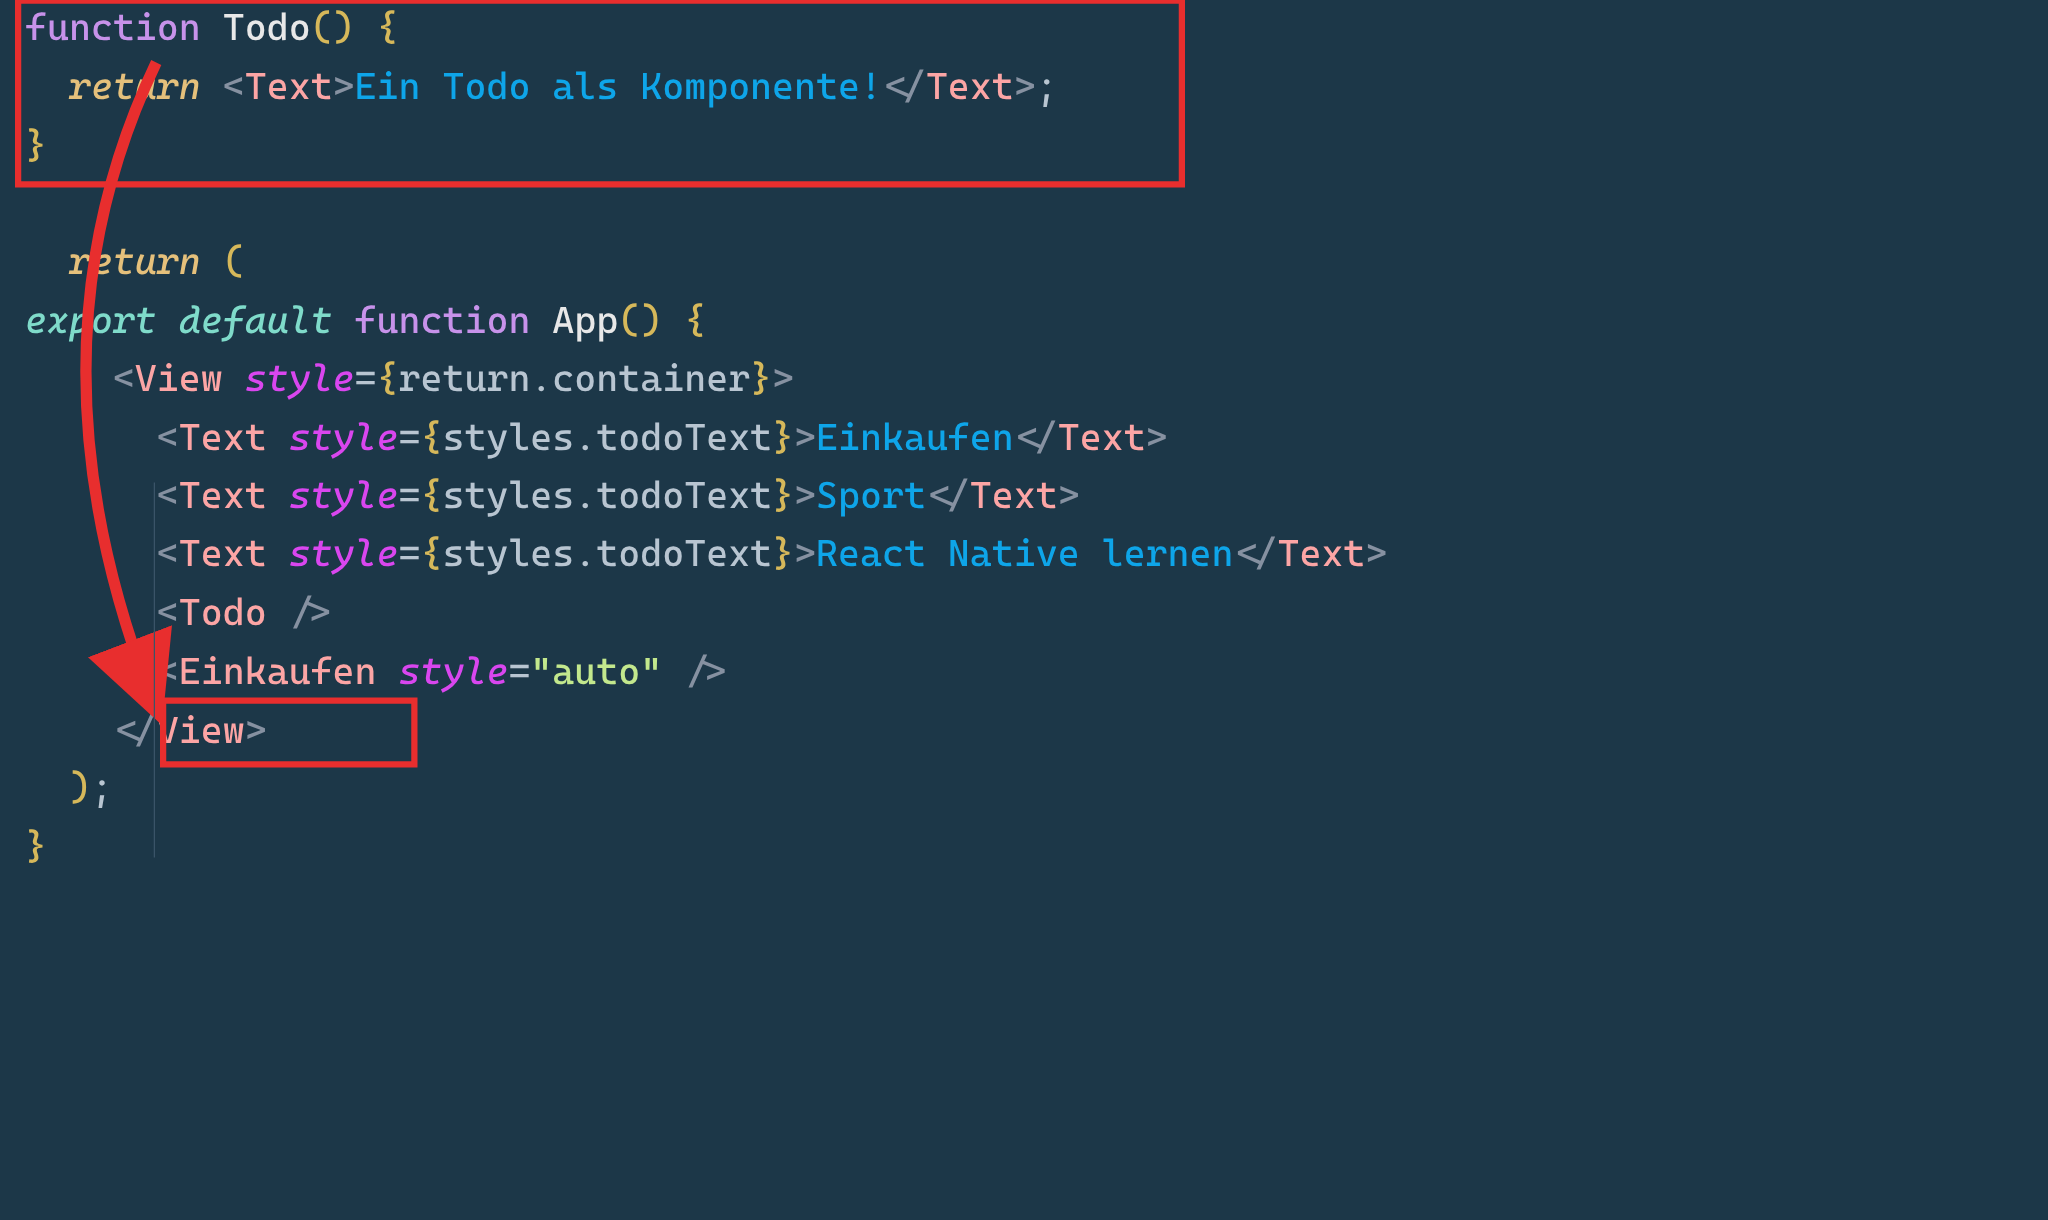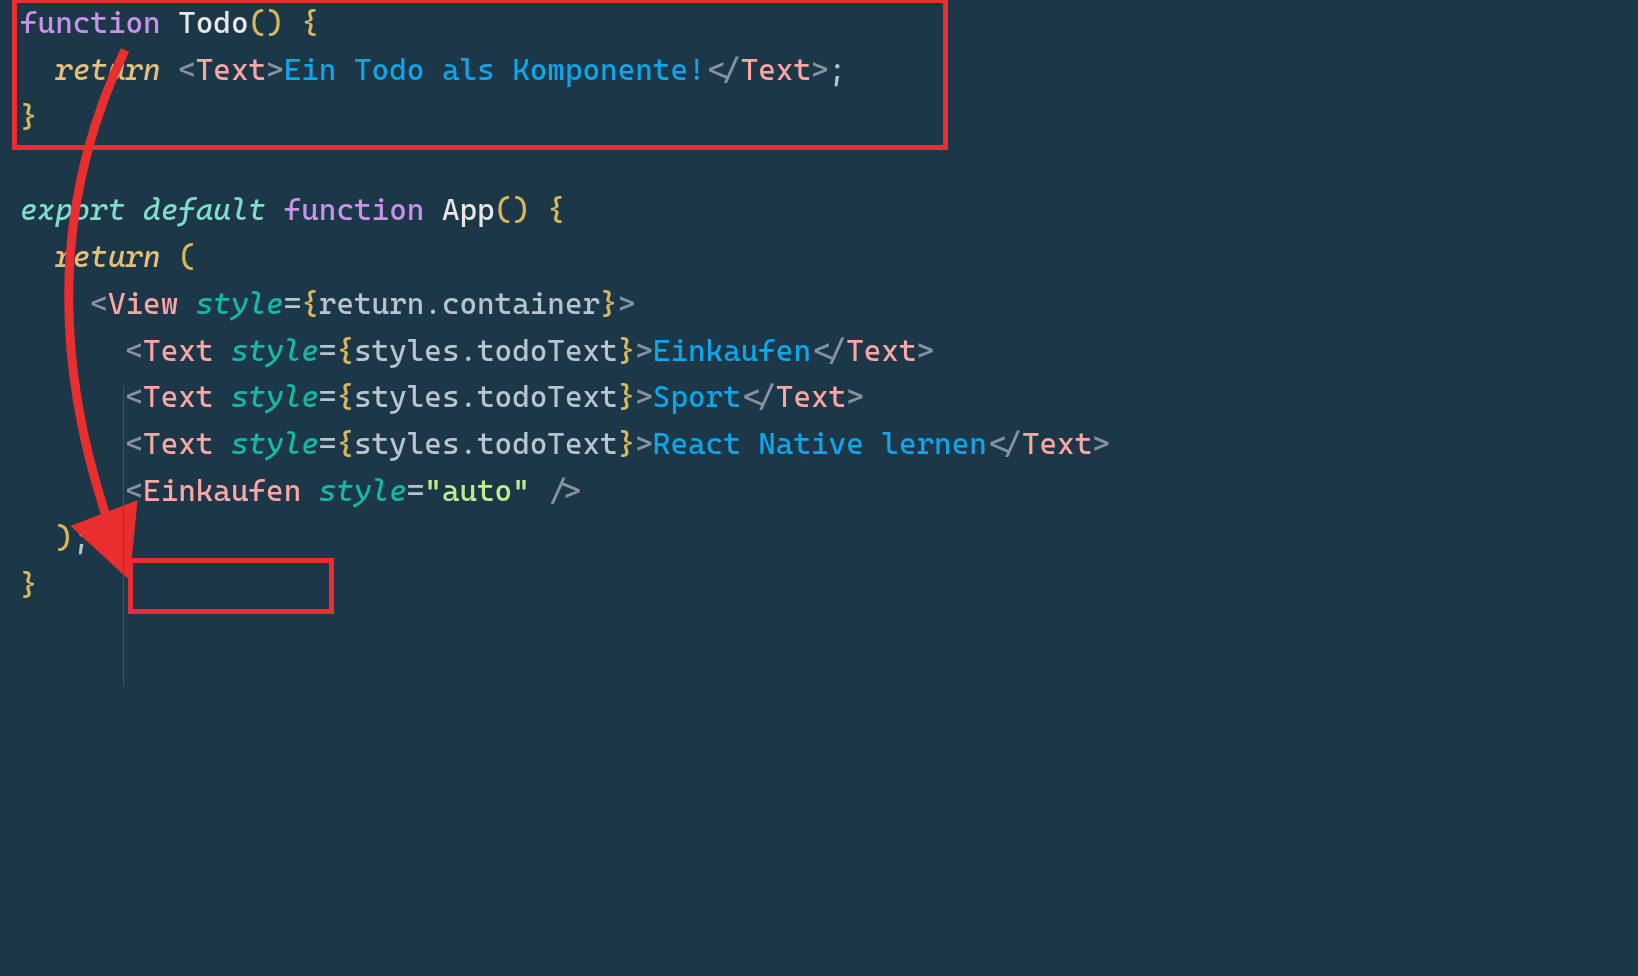--- a/index.html
+++ b/index.html
@@ -29,21 +29,21 @@
     
     .kw-purple { color: #c792ea; margin-top: 28px; }
     .kw-italic { color: #e5c07b; font-style: italic; }
     .kw-teal-italic { color: #7fdbca; font-style: italic; }
     .fn-name { color: #e8e8e8; }
     .paren { color: #d6b85a; }
     .brace { color: #d6b85a; }
     .punct { color: #b8c5d1; }
     .tag-bracket { color: #8691a1; }
     .tag-name { color: #fca5a5; }
-    .attr-teal-italic { color: #14b8a6; font-style: italic; margin-top: 40px; }
+    .attr-teal-italic { color: #d946ef; font-style: italic; margin-top: 40px; }
     .text-plain { color: #0ea5e9; }
     .brace-blue { color: #d6b85a; }
     .obj-path { color: #b8c5d1; }
     .string { color: #c3e88d; }
 
     
     .annotation-box {
       position: absolute;
       border: 5px solid #e82e2e;
       pointer-events: none;
@@ -59,35 +59,37 @@
 <div class="code-container">
 
   <div class="line"><span class="kw-purple">function</span><span class="text-plain"> </span><span class="fn-name">Todo</span><span class="paren">()</span><span class="text-plain"> </span><span class="brace">{</span></div>
 
   <div class="line"><span class="text-plain">  </span><span class="kw-italic">return</span><span class="text-plain"> </span><span class="tag-bracket">&lt;</span><span class="tag-name">Text</span><span class="tag-bracket">&gt;</span><span class="text-plain">Ein Todo als Komponente!</span><span class="tag-bracket">&lt;/</span><span class="tag-name">Text</span><span class="tag-bracket">&gt;</span><span class="punct">;</span></div>
 
   <div class="line"><span class="brace">}</span></div>
 
   <div class="line"> </div>
 
+  <div class="line"><span class="text-plain">  </span><span class="kw-italic">return</span><span class="text-plain"> </span><span class="paren">(</span></div>
+
   <div class="line"><span class="kw-teal-italic">export</span><span class="text-plain"> </span><span class="kw-teal-italic">default</span><span class="text-plain"> </span><span class="kw-purple">function</span><span class="text-plain"> </span><span class="fn-name">App</span><span class="paren">()</span><span class="text-plain"> </span><span class="brace">{</span></div>
-
-  <div class="line"><span class="text-plain">  </span><span class="kw-italic">return</span><span class="text-plain"> </span><span class="paren">(</span></div>
 
   <div class="line"><span class="text-plain">    </span><span class="tag-bracket">&lt;</span><span class="tag-name">View</span><span class="text-plain"> </span><span class="attr-teal-italic">style</span><span class="punct">=</span><span class="brace-blue">{</span><span class="obj-path">return.container</span><span class="brace-blue">}</span><span class="tag-bracket">&gt;</span></div>
 
   <div class="line"><span class="text-plain">      </span><span class="tag-bracket">&lt;</span><span class="tag-name">Text</span><span class="text-plain"> </span><span class="attr-teal-italic">style</span><span class="punct">=</span><span class="brace-blue">{</span><span class="obj-path">styles.todoText</span><span class="brace-blue">}</span><span class="tag-bracket">&gt;</span><span class="text-plain">Einkaufen</span><span class="tag-bracket">&lt;/</span><span class="tag-name">Text</span><span class="tag-bracket">&gt;</span></div>
 
   <div class="line"><span class="text-plain">      </span><span class="tag-bracket">&lt;</span><span class="tag-name">Text</span><span class="text-plain"> </span><span class="attr-teal-italic">style</span><span class="punct">=</span><span class="brace-blue">{</span><span class="obj-path">styles.todoText</span><span class="brace-blue">}</span><span class="tag-bracket">&gt;</span><span class="text-plain">Sport</span><span class="tag-bracket">&lt;/</span><span class="tag-name">Text</span><span class="tag-bracket">&gt;</span></div>
 
   <div class="line"><span class="text-plain">      </span><span class="tag-bracket">&lt;</span><span class="tag-name">Text</span><span class="text-plain"> </span><span class="attr-teal-italic">style</span><span class="punct">=</span><span class="brace-blue">{</span><span class="obj-path">styles.todoText</span><span class="brace-blue">}</span><span class="tag-bracket">&gt;</span><span class="text-plain">React Native lernen</span><span class="tag-bracket">&lt;/</span><span class="tag-name">Text</span><span class="tag-bracket">&gt;</span></div>
 
+  <div class="line"><span class="text-plain">      </span><span class="tag-bracket">&lt;</span><span class="tag-name">Todo</span><span class="tag-bracket"> /&gt;</span></div>
 
   <div class="line"><span class="text-plain">      </span><span class="tag-bracket">&lt;</span><span class="tag-name">Einkaufen</span><span class="text-plain"> </span><span class="attr-teal-italic">style</span><span class="punct">=</span><span class="string">"auto"</span><span class="tag-bracket"> /&gt;</span></div>
 
+  <div class="line"><span class="text-plain">    </span><span class="tag-bracket">&lt;/</span><span class="tag-name">View</span><span class="tag-bracket">&gt;</span></div>
 
   <div class="line"><span class="text-plain">  </span><span class="paren">)</span><span class="punct">;</span></div>
 
   <div class="line"><span class="brace">}</span></div>
 
 </div>
 
 <div class="annotation-box" style="left: 12px; top: -2px; width: 936px; height: 152px;"></div>
 
 <div class="annotation-box" style="left: 128px; top: 558px; width: 206px; height: 56px;"></div>

